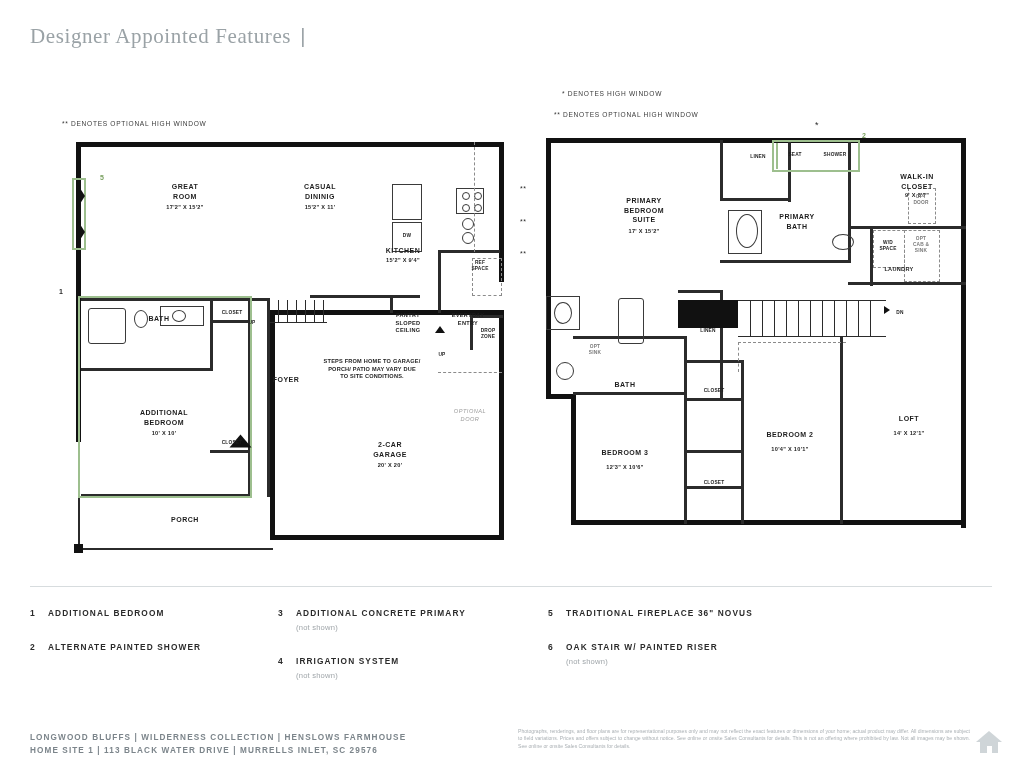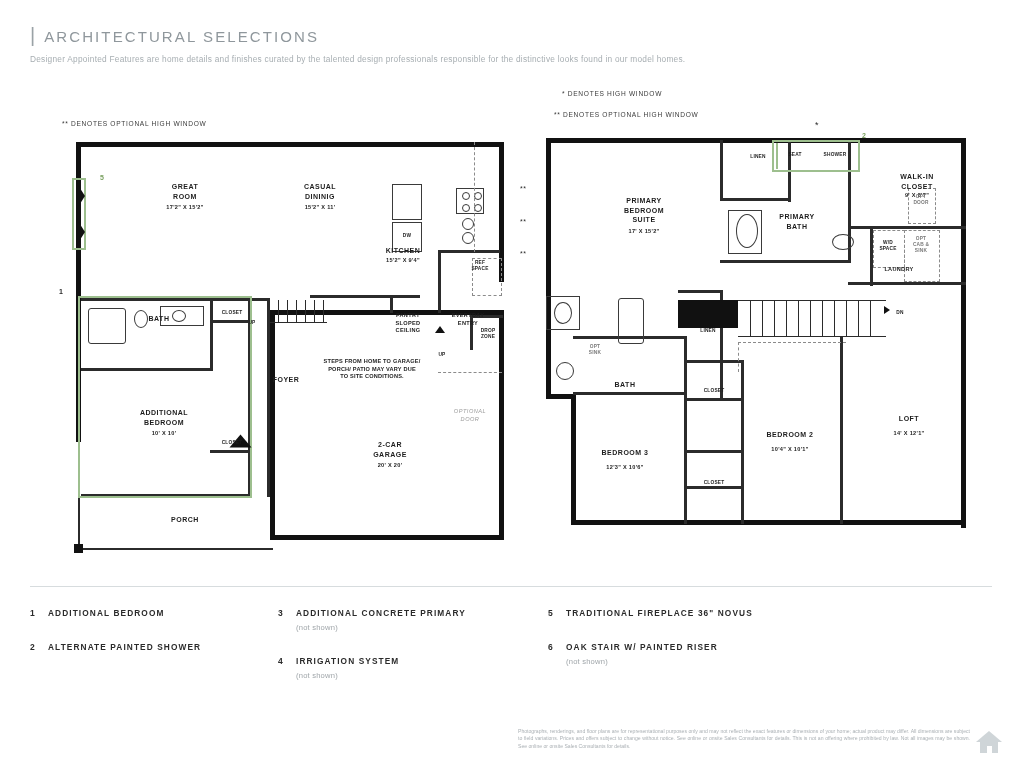--- a/index.html
+++ b/index.html
@@ -281,24 +281,23 @@
     background: #ffffff;
   }
 </style>
 </head>
 <body>
 
 <div class="page">
 
   <div class="header">
     <div class="title-row">
+      <span class="title-main">Designer Appointed Features</span>
       <span class="title-divider">|</span>
-      <span class="title-sub">ARCHITECTURAL SELECTIONS</span>
     </div>
-    <div class="header-note">Designer Appointed Features are home details and finishes curated by the talented design professionals responsible for the distinctive looks found in our model homes.</div>
   </div>
 
   <div class="note" style="left:62px; top:120px;">** DENOTES OPTIONAL HIGH WINDOW</div>
   <div class="note" style="left:562px; top:90px;">* DENOTES HIGH WINDOW</div>
   <div class="note" style="left:554px; top:111px;">** DENOTES OPTIONAL HIGH WINDOW</div>
 
   <div class="plan" style="left:60px; top:130px; width:450px; height:440px;">
 
     <div class="wall" style="left:16px; top:12px; width:428px; height:5px;"></div>
     <div class="wall" style="left:16px; top:12px; width:5px; height:300px;"></div>
@@ -569,20 +568,24 @@
         <div class="feat-label">TRADITIONAL FIREPLACE 36" NOVUS</div>
       </div>
       <div class="feat-item">
         <span class="feat-num">6</span>
         <div class="feat-label">OAK STAIR W/ PAINTED RISER</div>
         <div class="feat-sub">(not shown)</div>
       </div>
     </div>
   </div>
 
+  <div class="footer-left">
+    <div>LONGWOOD BLUFFS | WILDERNESS COLLECTION | HENSLOWS FARMHOUSE</div>
+    <div>HOME SITE 1 | 113 BLACK WATER DRIVE | MURRELLS INLET, SC 29576</div>
+  </div>
   <div class="footer-right">Photographs, renderings, and floor plans are for representational purposes only and may not reflect the exact features or dimensions of your home; actual product may differ. All dimensions are subject to field variations. Prices and offers subject to change without notice. See online or onsite Sales Consultants for details. This is not an offering where prohibited by law. Not all images may be shown. See online or onsite Sales Consultants for details.</div>
   <div class="footer-logo">
     <div class="roof"></div>
     <div class="body"></div>
     <div class="door"></div>
   </div>
 
 </div>
 
 </body></html>

